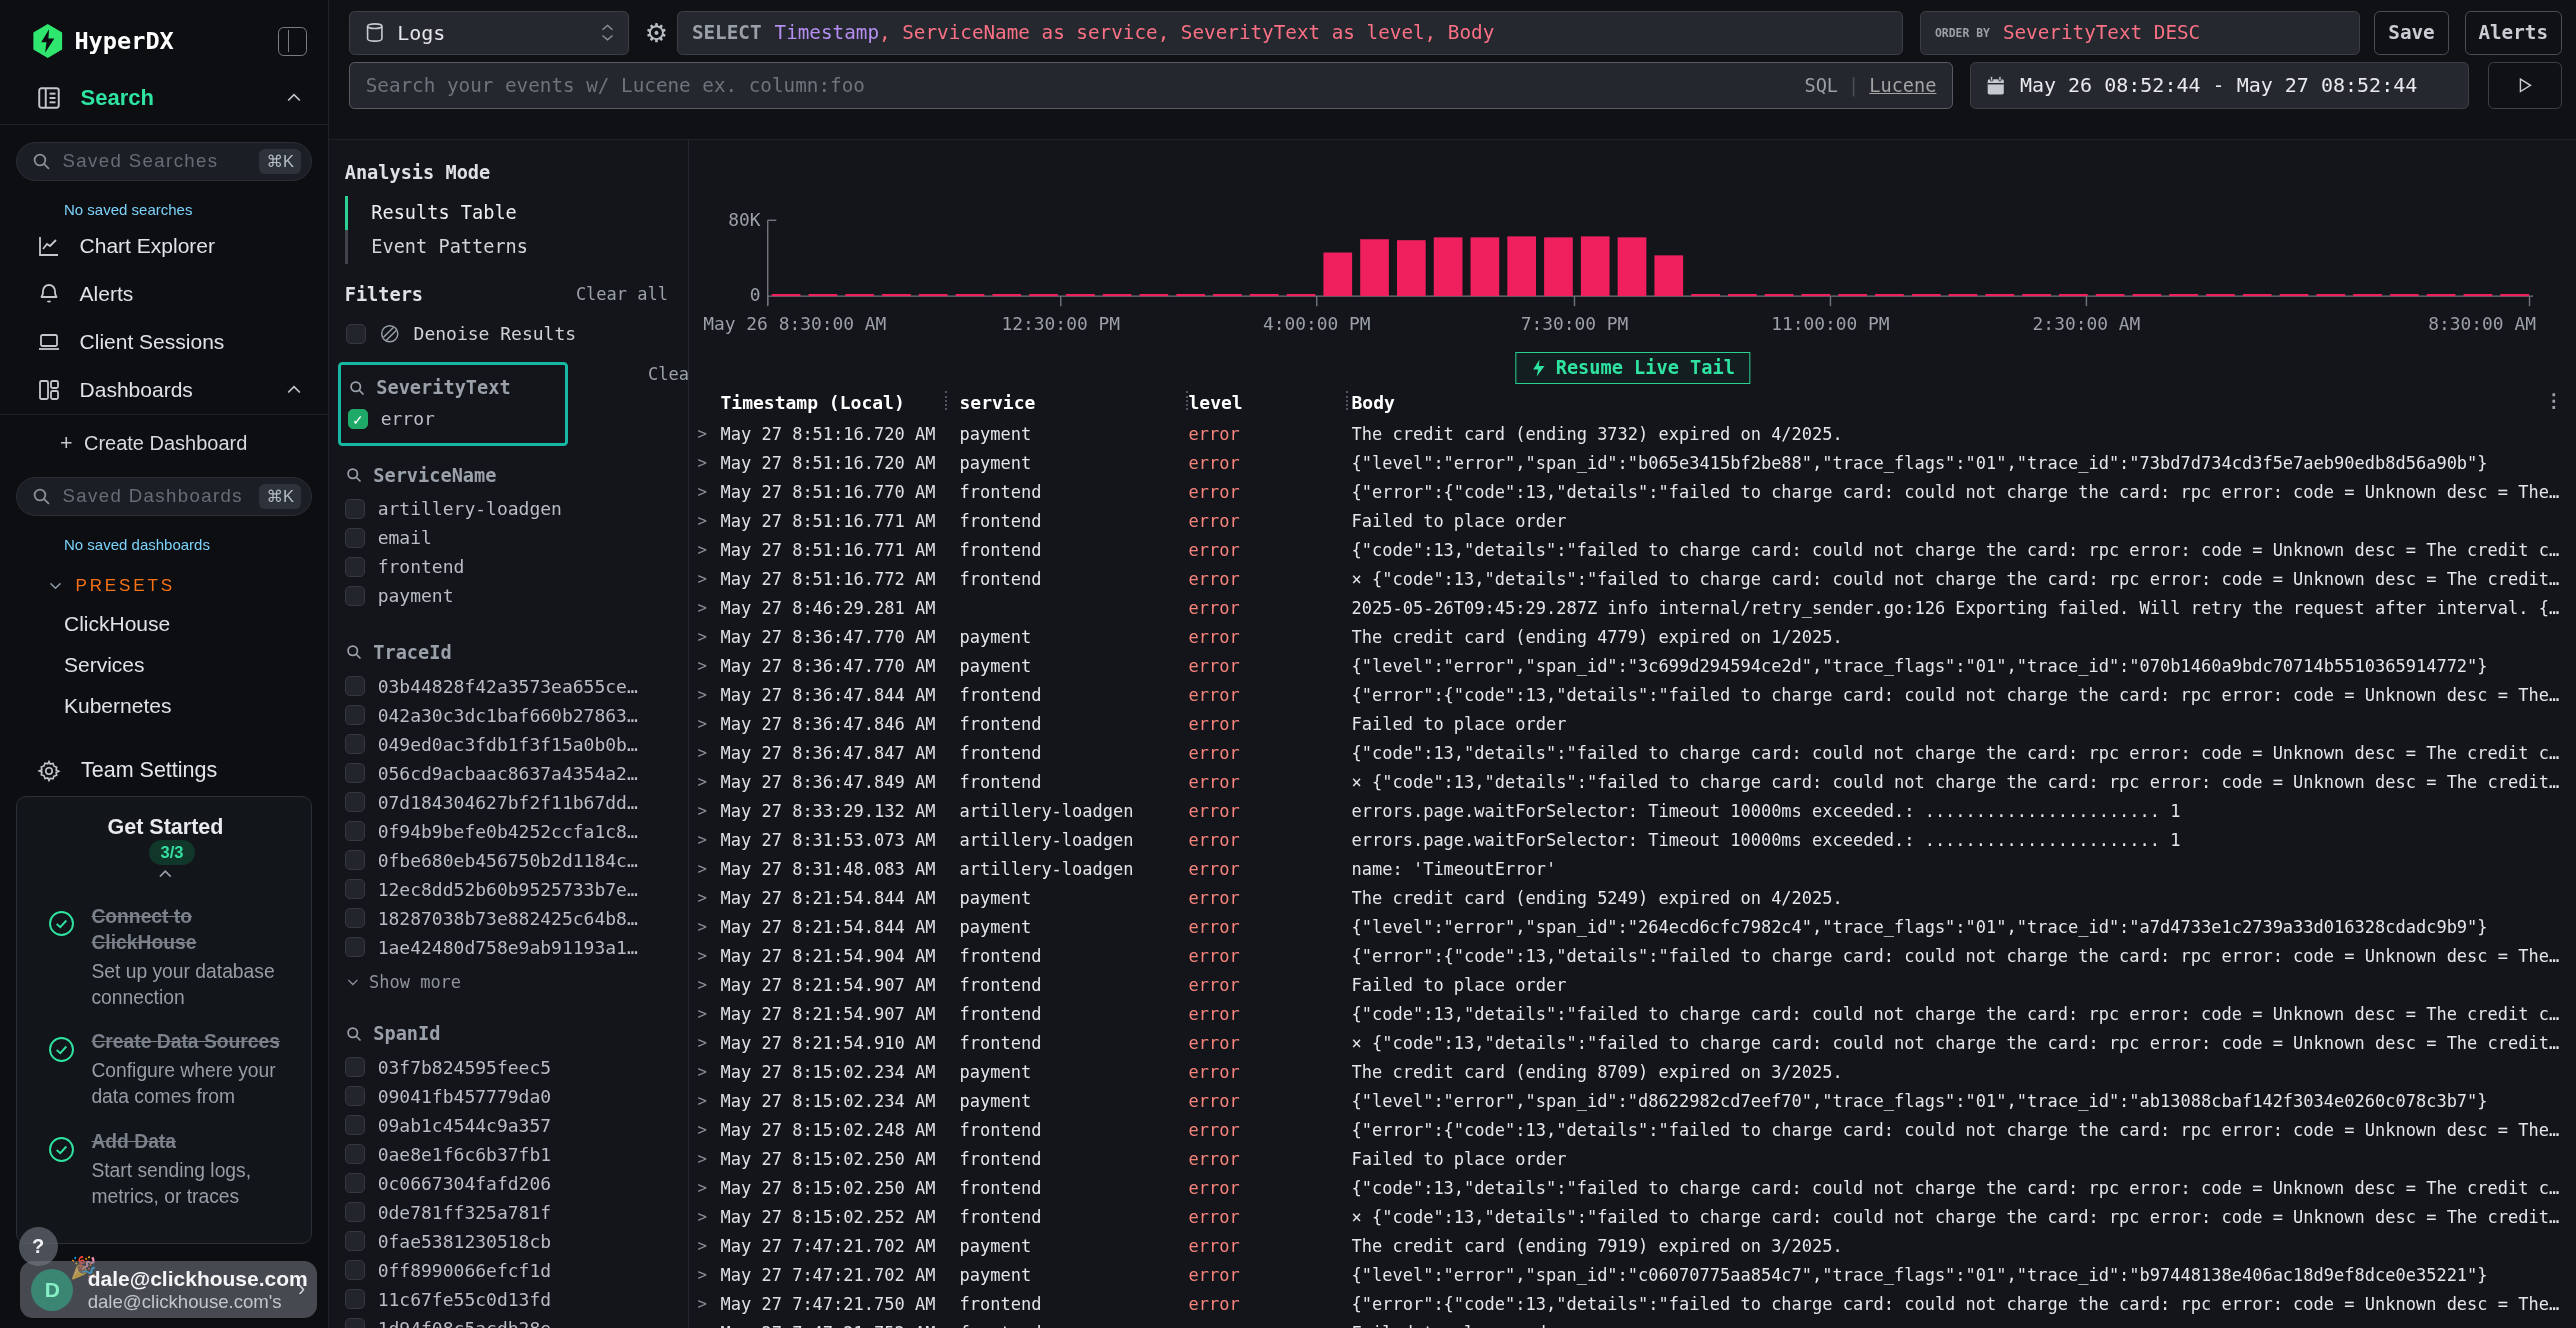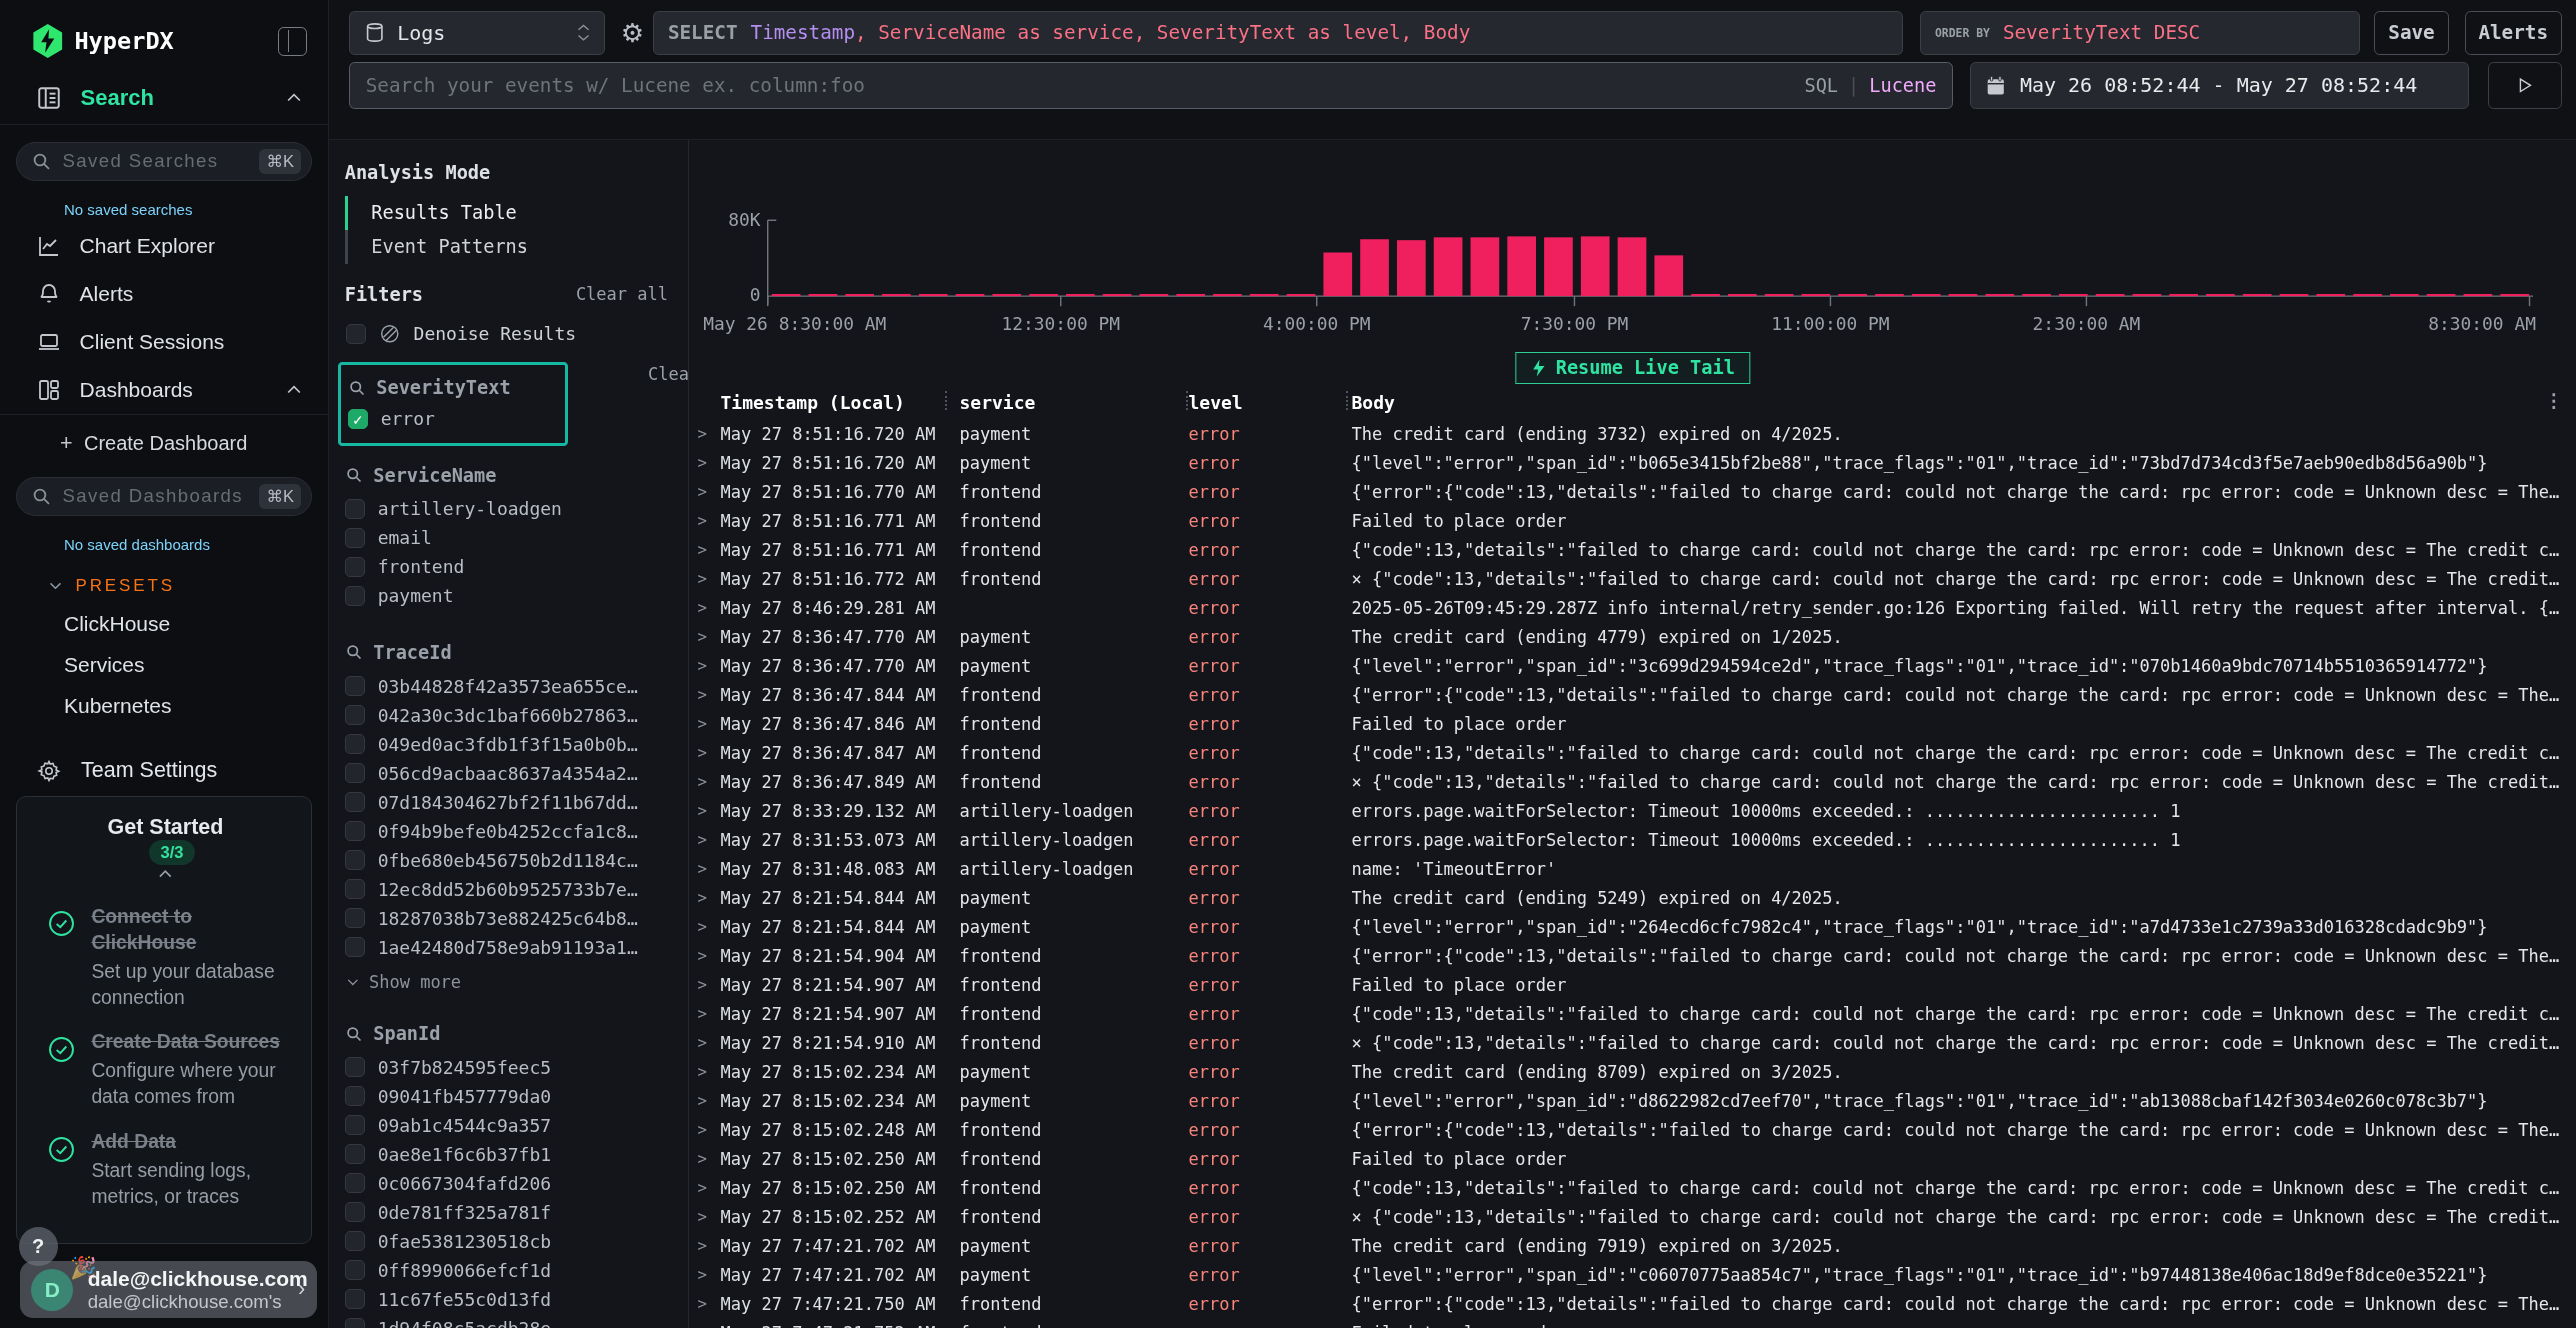--- a/index.html
+++ b/index.html
@@ -47,36 +47,36 @@
   .user-org { font-size:18.6px; color:#c3c7cd; white-space:nowrap; }
   .chip-chev { color:#d0d4da; font-size:21.5px; margin-left:5.7px; }
 
   
   .right { flex:1; display:flex; flex-direction:column; min-width:0; background:#13151a; }
   .topbar { height:140px; background:#0f1115; border-bottom:0.7px solid #1e2126; padding:10.7px 14.3px 0 20px; }
   .tb-row { display:flex; align-items:center; }
   .tb-row1 { height:44px; }
   .tb-row2 { height:47px; margin-top:7.2px;justify-content:space-between; }
   .inputbox { background:#25282e; border:0.7px solid #3c4046; border-radius:5.7px; height:44px; display:flex; align-items:center; padding:0 14.3px; }
-  .src-select { width:256px; }
+  .src-select { width:280px; }
   .src-label { font-size:20px; color:#e4e6e9; margin-left:11.4px; flex:1; }
   .updown { display:flex; flex-direction:column; gap:2.9px; margin-left:5.7px; }
   .gear { font-family:"DejaVu Sans", sans-serif; font-size:26px; color:#b9bec5; margin:0 8.6px 0 15.7px; }
   .sql-bar { flex:1; margin-right:17px; font-size:19.3px; white-space:nowrap; overflow:hidden; }
   .kw { color:#9aa0a8; font-weight:bold; margin-right:13px; }
   .orderby { width:440px; margin-right:14.3px; }
   .tb-btn { height:44px; border:0.7px solid #4a4e56; border-radius:5.7px; background:transparent; color:#c9cdd3; font-family:"DejaVu Sans Mono", monospace; font-size:19.3px; font-weight:bold; display:flex; align-items:center; justify-content:center; }
   .save-btn { width:75px; margin-right:15.7px; }
   .alerts-btn { width:97px; }
   .search-input-box { flex:1; height:47px; background:#24272d; border:1.4px solid #575c66; border-radius:5.7px; display:flex; align-items:center; padding:0 15.7px; margin-right:17px; }
   .search-input-box input { flex:1; background:transparent; border:none; outline:none; font-family:"DejaVu Sans Mono", monospace; font-size:19.3px; color:#d7dade; min-width:0; }
   .search-input-box input::placeholder { color:#6e747c; }
   .lang-sql { color:#9aa0a8; font-size:18.6px; }
   .lang-div { color:#4a4e55; font-size:18.6px; margin:0 10px; }
-  .lang-lucene { color:#f0abfc; font-size:18.6px; }
+  .lang-lucene { color:#a3a3a3; font-size:18.6px;text-decoration:underline; }
   .date-box { width:499px; height:47px; margin-right:18.6px; }
   .date-text { font-size:20px; color:#e8eaed; margin-left:13px; white-space:nowrap; }
   .play-btn { width:74px; height:47px; font-weight:normal; font-size:21.5px; border:0.7px solid #3c4046; }
 
   .content { flex:1; display:flex; min-height:0; }
   
   .filters { width:360px; min-width:360px; border-right:0.7px solid #24272d; background:#13151a; padding:21.5px 20px 0 15.7px; overflow:hidden; font-size:18px; }
   .f-title { font-weight:bold; font-size:18.6px; color:#dfe2e5; }
   .mode-list { margin:13px 0 20px 0; }
   .mode-item { display:flex; align-items:stretch; height:34px; cursor:pointer; }

